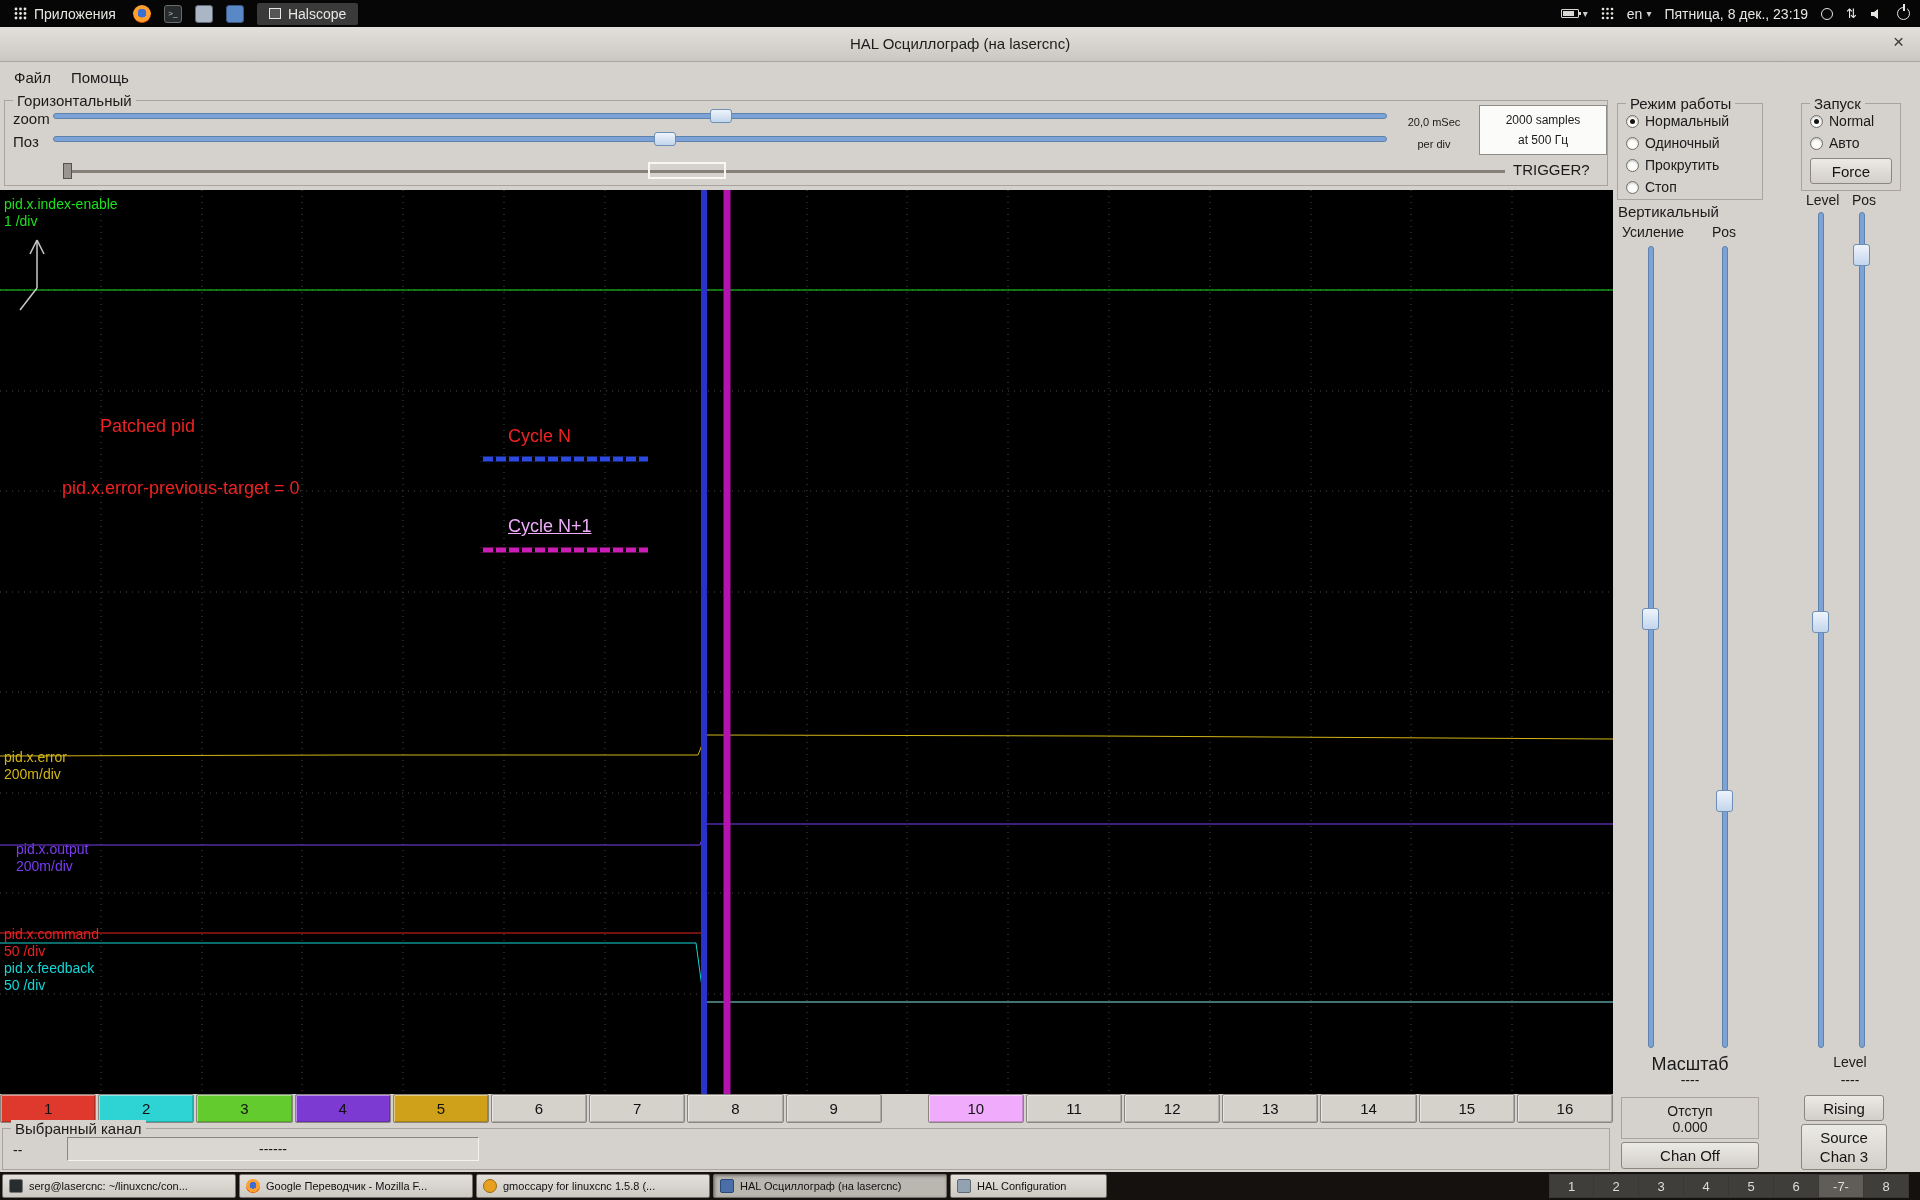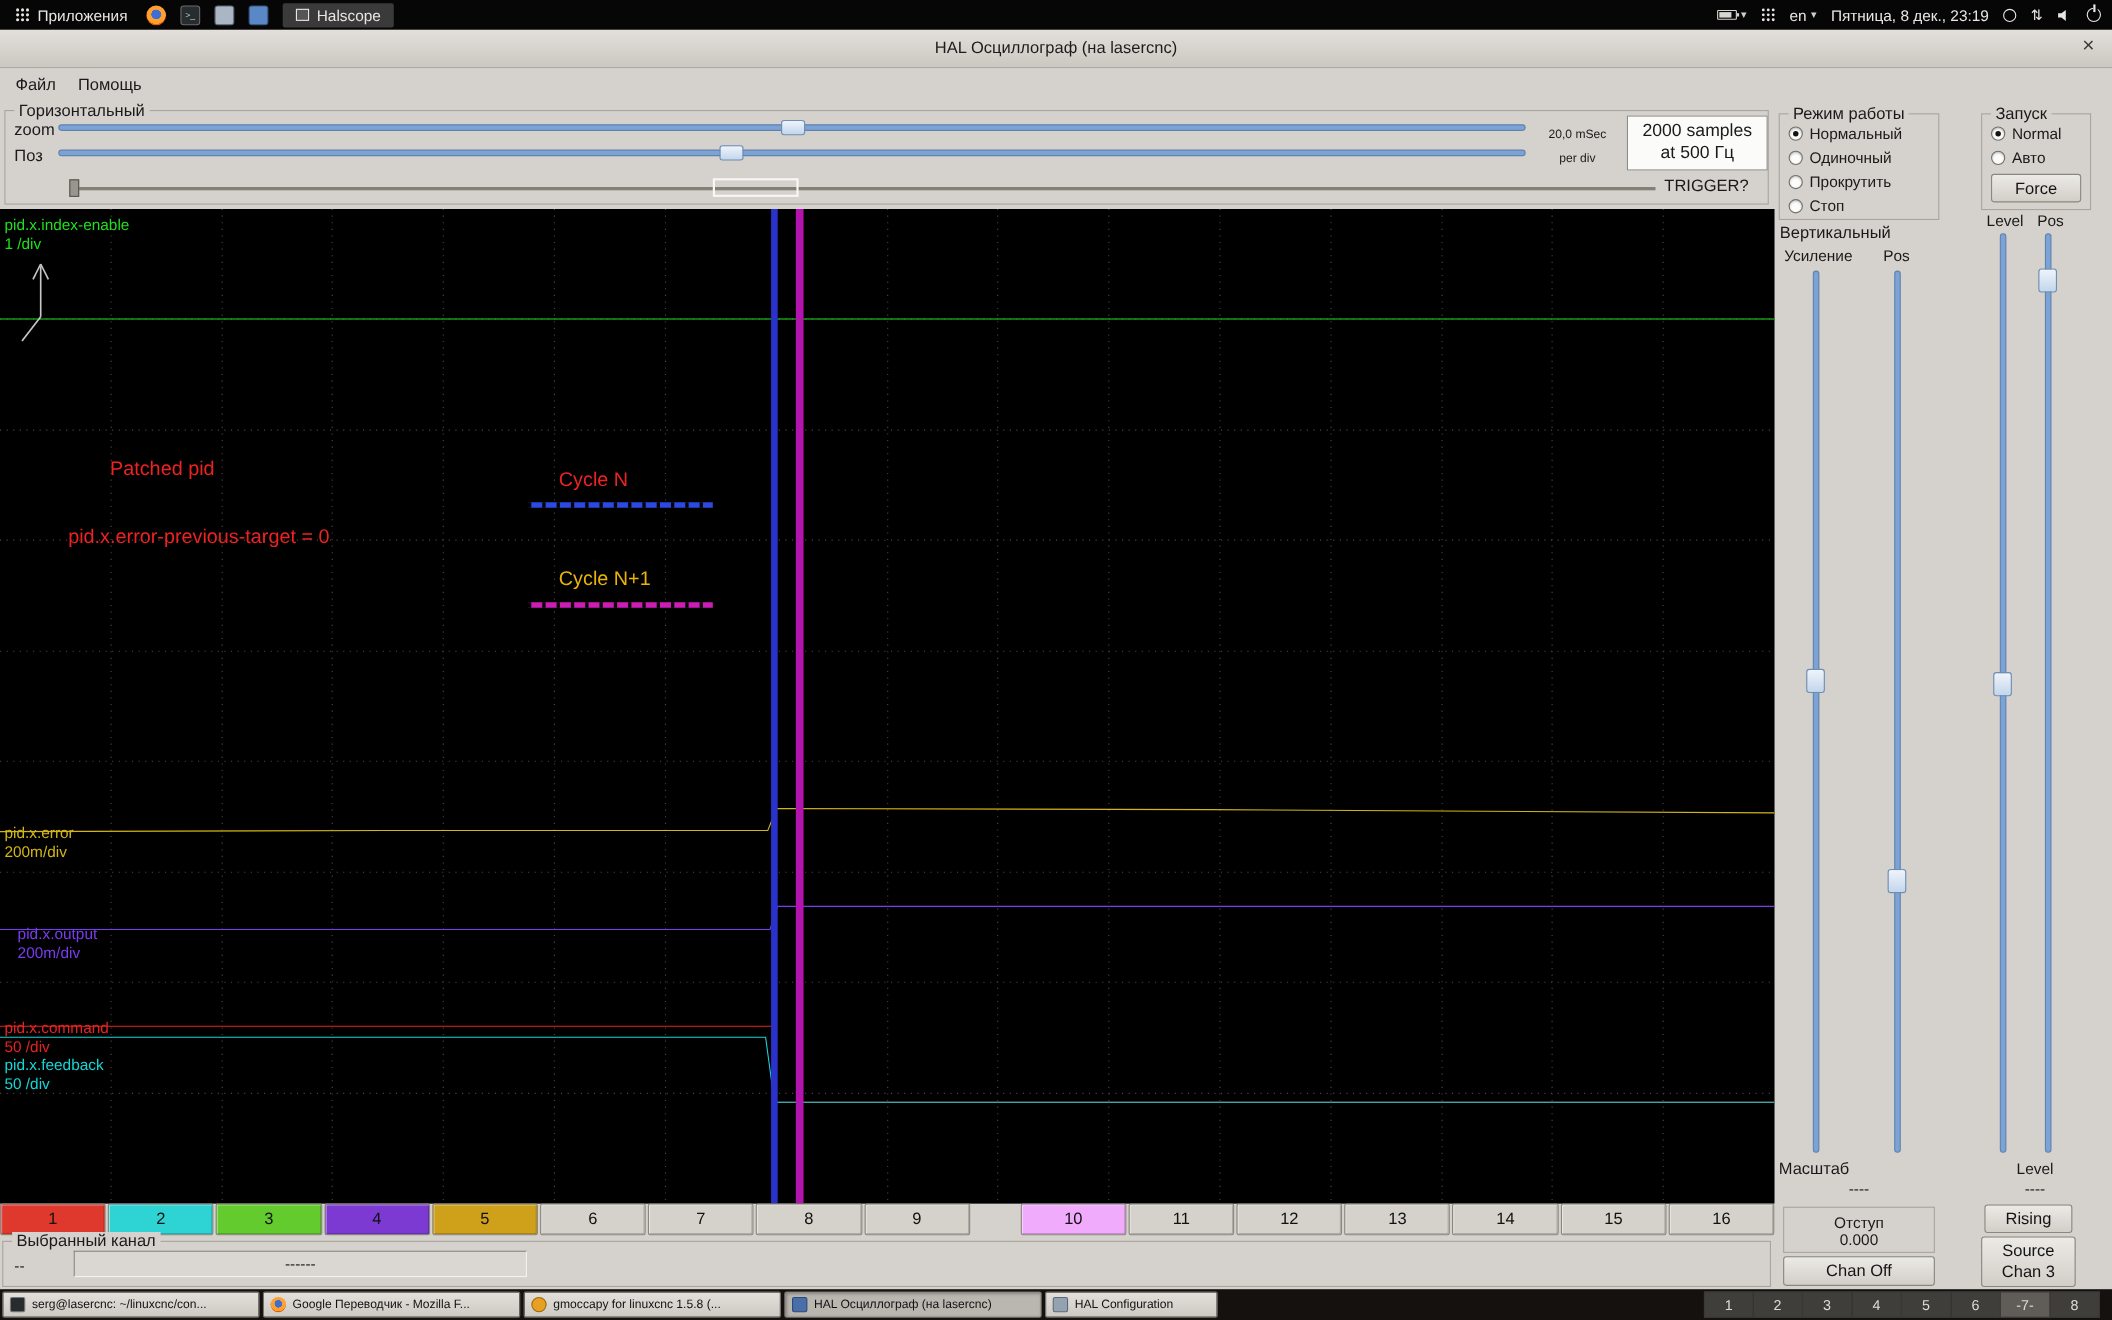--- a/index.html
+++ b/index.html
@@ -42,21 +42,21 @@
   .radio-row{position:absolute;display:flex;align-items:center;gap:6px;font-size:14px;height:18px;white-space:nowrap}
   .radio{width:13px;height:13px;border-radius:50%;border:1px solid #716d66;background:#fcfcfb;display:inline-block;position:relative;box-shadow:inset 0 1px 2px rgba(0,0,0,.25);flex:0 0 13px}
   .radio.checked::after{content:"";position:absolute;left:3px;top:3px;width:5px;height:5px;border-radius:50%;background:#141414}
 
   .hslider{position:absolute;height:14px}
   .hslider .trough{position:absolute;left:0;right:0;top:4px;height:6px;background:#7da3d6;border:1px solid #5e83ad;border-radius:3px}
   .hhandle{position:absolute;top:0;width:22px;height:14px;background:linear-gradient(#eff4fb,#c3d6ec);border:1px solid #6d8fb6;border-radius:3px}
   .vtrough{position:absolute;width:6px;background:#7da3d6;border:1px solid #5e83ad;border-radius:3px}
   .vhandle{position:absolute;width:17px;height:22px;background:linear-gradient(#eff4fb,#c3d6ec);border:1px solid #6d8fb6;border-radius:3px}
 
-  .samples-box{position:absolute;background:#fbfbfa;border:1px solid #8f8b85;font-size:16px;text-align:center;padding-top:4px;line-height:20px}
+  .samples-box{position:absolute;background:#fbfbfa;border:1px solid #8f8b85;font-size:12px;text-align:center;padding-top:4px;line-height:20px}
   .perdiv{position:absolute;font-size:11px;line-height:22px;text-align:center}
 
   
   .scope{position:absolute;left:0;top:190px;width:1613px;height:904px;background:#000}
   .trace-label{position:absolute;font-size:14px;line-height:17px;white-space:nowrap}
   .scope-note{position:absolute;font-size:18px;white-space:nowrap}
 
   
   .chan-row{position:absolute;left:0;top:1094px;width:1613px;height:29px;display:flex;gap:2px}
   .chan-btn{flex:1;height:29px;border:1px solid #8a867f;border-radius:2px;font-size:15px;color:#111;box-shadow:inset 1px 1px 0 rgba(255,255,255,.45), inset -1px -1px 0 rgba(0,0,0,.18);display:flex;align-items:center;justify-content:center;font-family:inherit}
@@ -241,21 +241,21 @@
       <div>50 /div</div>
     </div>
     <div class="trace-label" style="left: 4px; top: 770px; color: rgb(20, 214, 214);">
       <div>pid.x.feedback</div>
       <div>50 /div</div>
     </div>
 
     <div class="scope-note" style="left: 100px; top: 226px; color: rgb(238, 34, 34);">Patched pid</div>
     <div class="scope-note" style="left: 62px; top: 288px; color: rgb(238, 34, 34);">pid.x.error-previous-target = 0</div>
     <div class="scope-note" style="left: 508px; top: 236px; color: rgb(238, 34, 34);">Cycle N</div>
-    <div class="scope-note" style="left: 508px; top: 326px; color: #eab308;">Cycle N+1</div>
+    <div class="scope-note" style="left: 508px; top: 326px; color: #f0abfc; text-decoration: underline;">Cycle N+1</div>
   </div>
 
   <div class="chan-row">
     <button class="chan-btn" style="background: rgb(223, 56, 44);">1</button>
     <button class="chan-btn" style="background: rgb(46, 212, 212);">2</button>
     <button class="chan-btn" style="background: rgb(99, 203, 46);">3</button>
     <button class="chan-btn" style="background: rgb(124, 58, 210);">4</button>
     <button class="chan-btn" style="background: rgb(207, 160, 26);">5</button>
     <button class="chan-btn" style="background: rgb(213, 209, 203);">6</button>
     <button class="chan-btn" style="background: rgb(213, 209, 203);">7</button>
@@ -319,21 +319,21 @@
 
   <span class="lab" style="left:1618px;top:203px">Вертикальный</span>
   <span class="small-lab" style="left:1622px;top:224px">Усиление</span>
   <span class="small-lab" style="left:1712px;top:224px">Pos</span>
 
   <div class="vtrough" style="left:1648px;top:246px;height:802px"></div>
   <div class="vhandle" style="left:1642px;top:608px"></div>
   <div class="vtrough" style="left:1722px;top:246px;height:802px"></div>
   <div class="vhandle" style="left:1716px;top:790px"></div>
 
-  <div style="position:absolute;left:1617px;top:1054px;width:146px;text-align:left;font-size:15px">Масштаб</div>
+  <div style="position:absolute;left:1617px;top:1054px;width:146px;text-align:center;font-size:18px">Масштаб</div>
   <div style="position:absolute;left:1617px;top:1072px;width:146px;text-align:center;font-size:14px">----</div>
   <div class="frame" style="left:1621px;top:1097px;width:138px;height:42px;text-align:center;font-size:14px">
     <div style="margin-top:5px">Отступ</div>
     <div>0.000</div>
   </div>
   <button class="gtkbtn" style="left:1621px;top:1142px;width:138px;height:27px">Chan Off</button>
 
   <div style="position:absolute;left:1798px;top:1054px;width:104px;text-align:center;font-size:14px">Level</div>
   <div style="position:absolute;left:1798px;top:1072px;width:104px;text-align:center;font-size:14px">----</div>
   <button class="gtkbtn" style="left:1804px;top:1095px;width:80px;height:26px">Rising</button>

